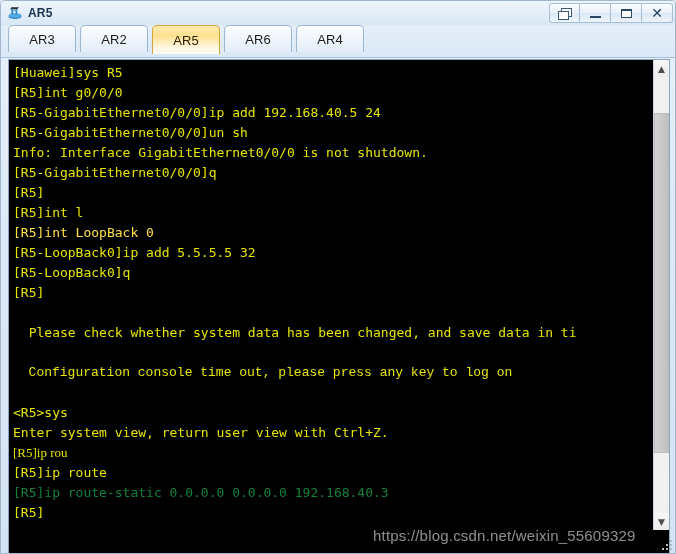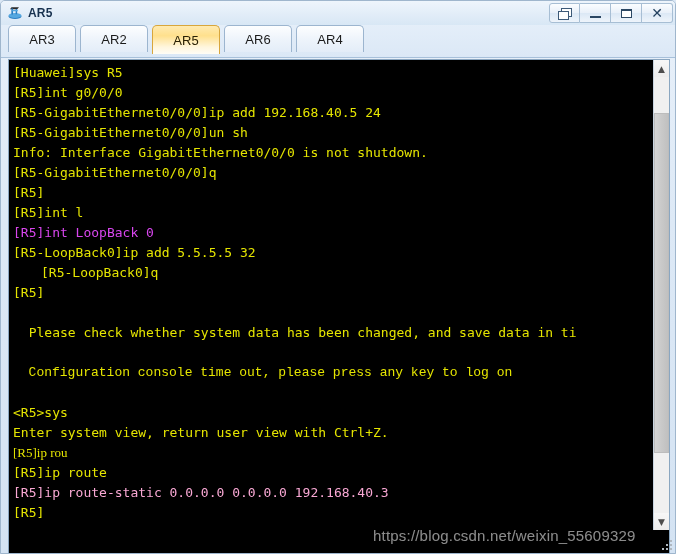--- a/index.html
+++ b/index.html
@@ -327,34 +327,34 @@
 
       <div class="terminal" id="terminal" style="background: rgb(0, 0, 0);">
           <div class="tline" style="color: rgb(229, 229, 0);">[Huawei]sys R5</div>
           <div class="tline" style="color: rgb(229, 229, 0);">[R5]int g0/0/0</div>
           <div class="tline" style="color: rgb(229, 229, 0);">[R5-GigabitEthernet0/0/0]ip add 192.168.40.5 24</div>
           <div class="tline" style="color: rgb(229, 229, 0);">[R5-GigabitEthernet0/0/0]un sh</div>
           <div class="tline" style="color: rgb(229, 229, 0);">Info: Interface GigabitEthernet0/0/0 is not shutdown.</div>
           <div class="tline" style="color: rgb(229, 229, 0);">[R5-GigabitEthernet0/0/0]q</div>
           <div class="tline" style="color: rgb(229, 229, 0);">[R5]</div>
           <div class="tline" style="color: rgb(229, 229, 0);">[R5]int l</div>
-          <div class="tline" style="color: #d946ef;">[R5]int LoopBack 0</div>
+          <div class="tline" style="color: #fde047;">[R5]int LoopBack 0</div>
           <div class="tline" style="color: rgb(229, 229, 0);">[R5-LoopBack0]ip add 5.5.5.5 32</div>
-          <div class="tline" style="color: rgb(229, 229, 0); margin-left: 28px;">[R5-LoopBack0]q</div>
+          <div class="tline" style="color: rgb(229, 229, 0);">[R5-LoopBack0]q</div>
           <div class="tline" style="color: rgb(229, 229, 0);">[R5]</div>
           <div class="tline" style="color: rgb(229, 229, 0);"></div>
           <div class="tline" style="color: rgb(229, 229, 0);">  Please check whether system data has been changed, and save data in ti</div>
           <div class="tline" style="color: rgb(229, 229, 0);"></div>
           <div class="tline" style="color: rgb(229, 229, 0); font-family: Liberation Mono, monospace;">  Configuration console time out, please press any key to log on</div>
           <div class="tline" style="color: rgb(229, 229, 0);"></div>
           <div class="tline" style="color: rgb(229, 229, 0);">&lt;R5&gt;sys</div>
           <div class="tline" style="color: rgb(229, 229, 0);">Enter system view, return user view with Ctrl+Z.</div>
           <div class="tline" style="color: rgb(229, 229, 0); font-family: Liberation Serif, serif;">[R5]ip rou</div>
           <div class="tline" style="color: rgb(229, 229, 0);">[R5]ip route</div>
-          <div class="tline" style="color: #f9a8d4;">[R5]ip route-static 0.0.0.0 0.0.0.0 192.168.40.3</div>
+          <div class="tline" style="color: #15803d;">[R5]ip route-static 0.0.0.0 0.0.0.0 192.168.40.3</div>
           <div class="tline" style="color: rgb(229, 229, 0);">[R5]</div>
           <div class="tline" style="color: rgb(229, 229, 0);"></div>
         </div>
 
       <div class="vscroll">
         <div class="vs-arrow up">▲</div>
         <div class="vs-thumb" style="top:53px;height:340px;"></div>
         <div class="vs-arrow down">▼</div>
       </div>
 

